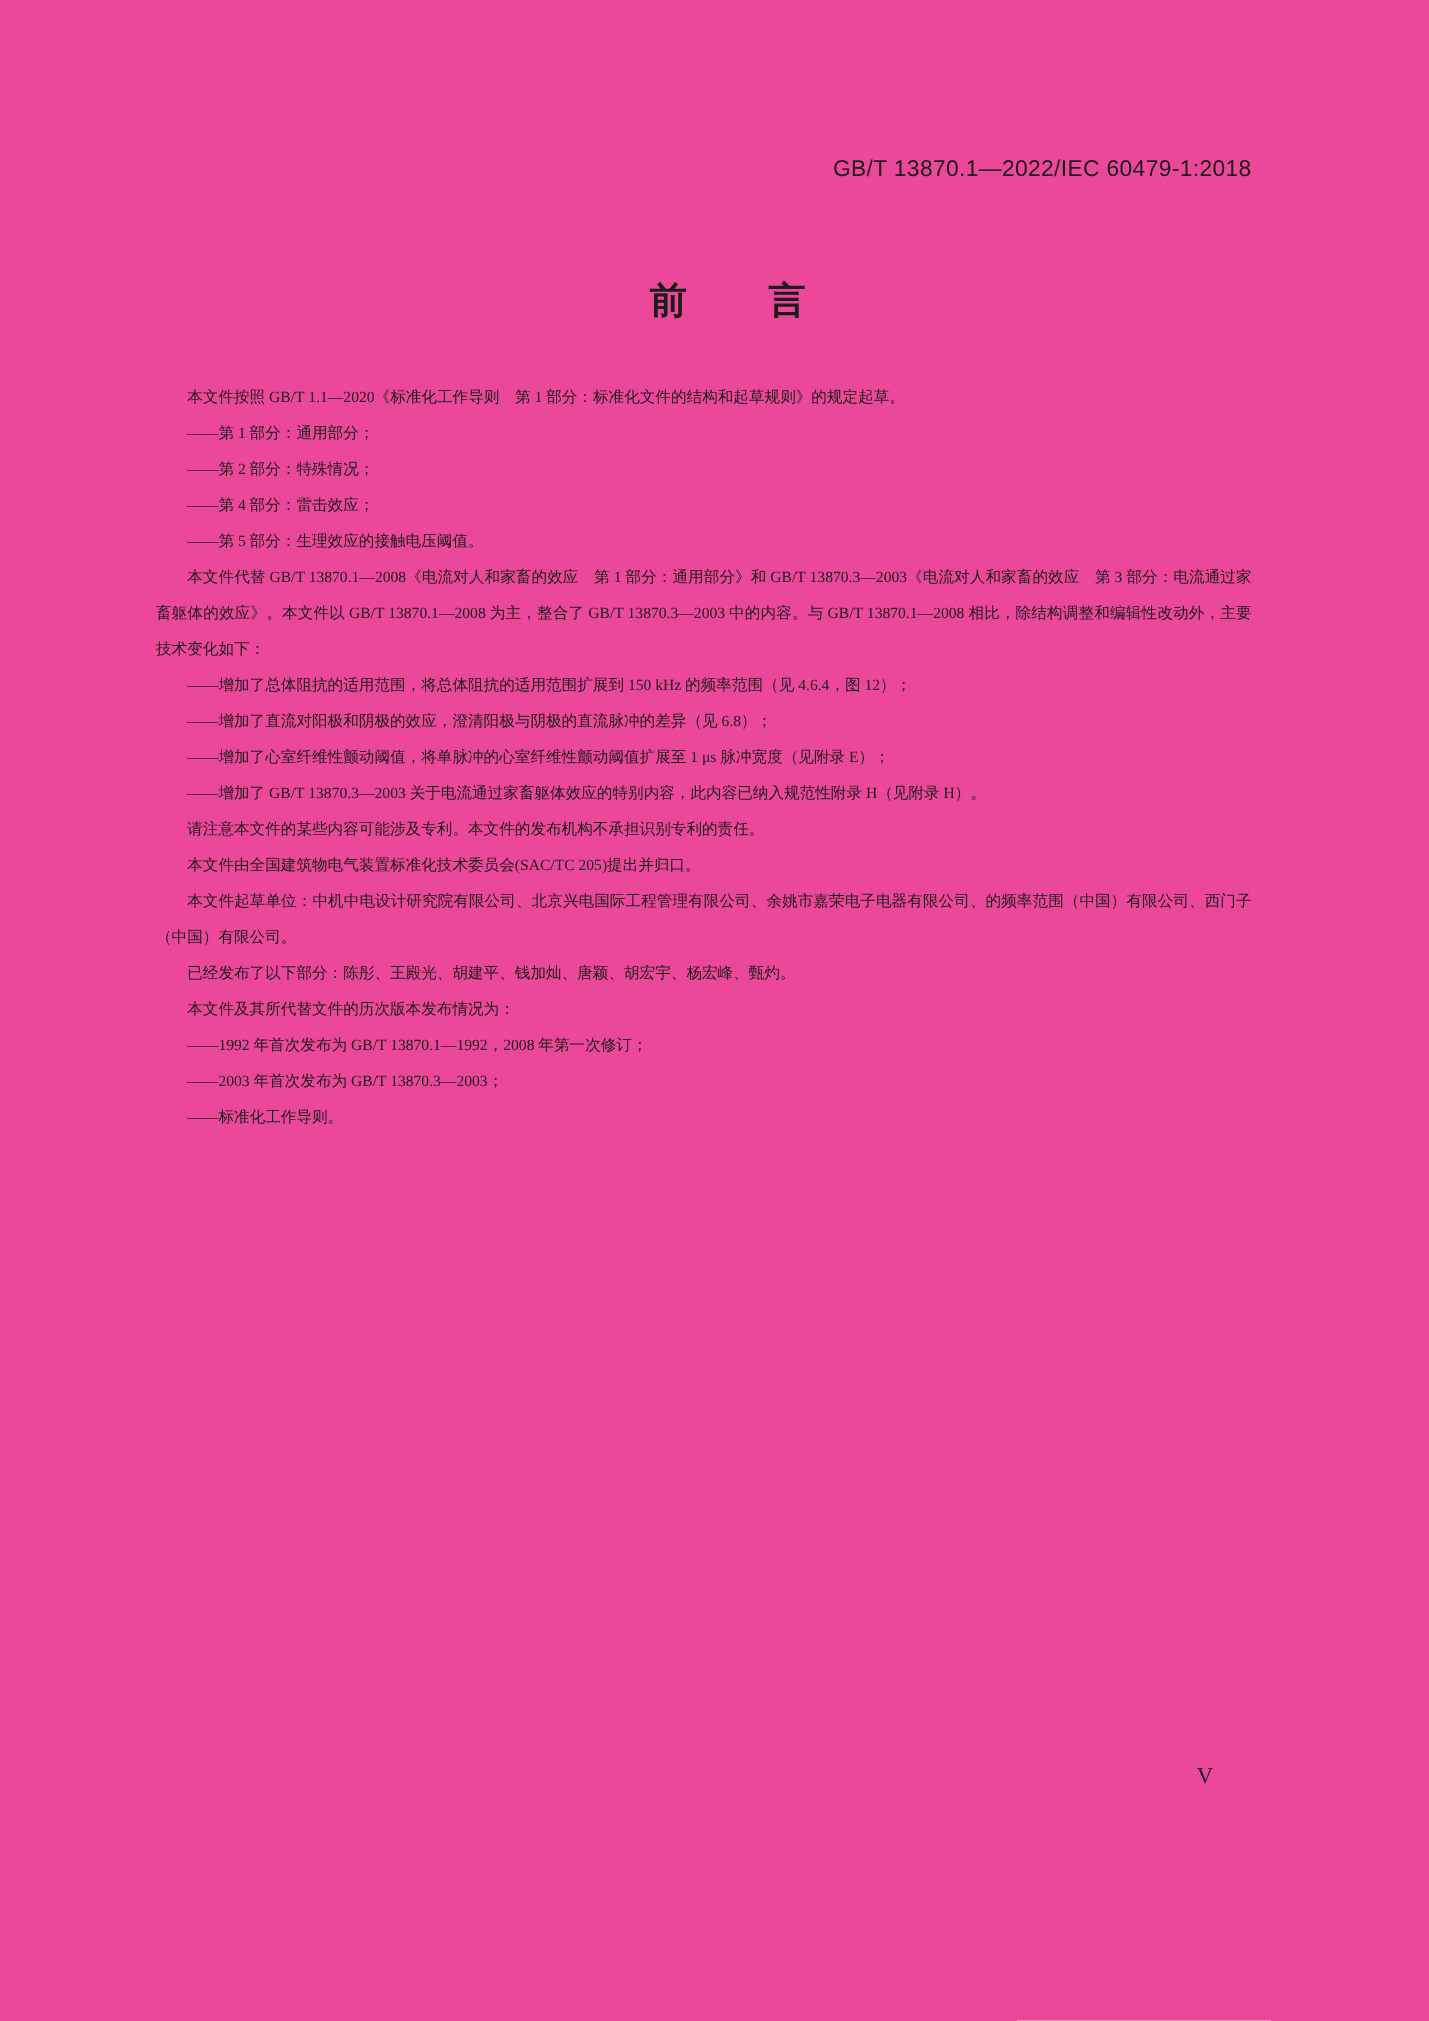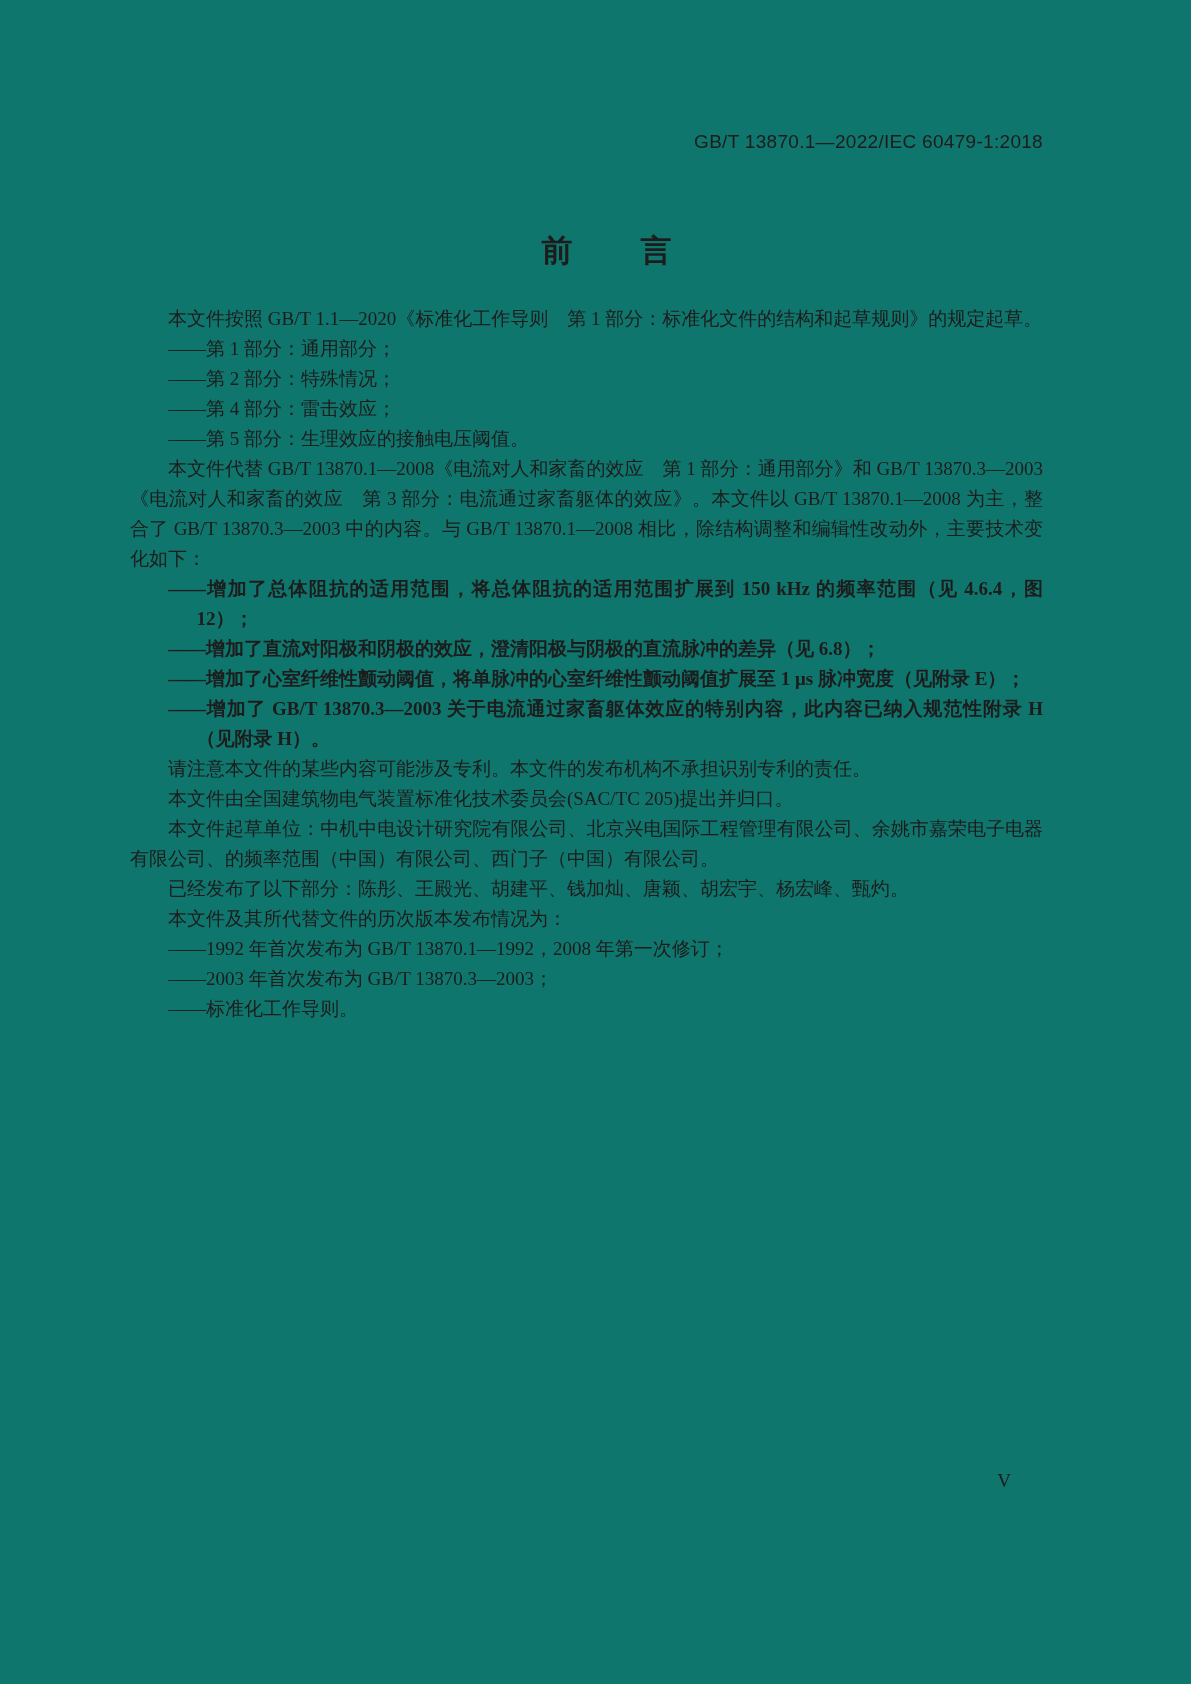--- a/index.html
+++ b/index.html
@@ -1,21 +1,21 @@
 <!DOCTYPE html>
 <html><head>
 <meta charset="utf-8">
 <style>
   * { box-sizing: border-box; }
   html, body { margin: 0; padding: 0; background: #ffffff; }
   .page {
     position: relative;
     width: 1191px;
     height: 1684px;
-    background: #0f766e;
+    background: #ec4899;
     overflow: hidden;
     color: #1c1c1c;
     font-family: "Liberation Serif", "DejaVu Serif", serif;
   }
   .doc-header {
     position: absolute;
     top: 131px;
     right: 148px;
     font-family: "Liberation Sans", "DejaVu Sans", sans-serif;
     font-size: 19px;
@@ -29,31 +29,31 @@
     width: 100%;
     margin: 12px;
     text-align: center;
     font-family: "Liberation Sans", "DejaVu Sans", sans-serif;
     font-weight: 700;
     font-size: 31px;
     letter-spacing: 2px;
   }
   .content {
     position: absolute;
-    top: 304px;
+    top: 316px;
     left: 130px;
     width: 913px;
-    font-size: 19px;
+    font-size: 13px;
     line-height: 30px;
     text-align: justify;
   }
   .content p { margin: 0; }
   .para { text-indent: 2em; }
   .item { padding-left: 2em; }
-  .item-hang { padding-left: 3.5em; text-indent: -1.5em; font-weight: bold; }
+  .item-hang { padding-left: 3.5em; text-indent: -1.5em; }
   .page-num {
     position: absolute;
     right: 180px;
     bottom: 192px;
     font-size: 19px;
   }
 </style>
 </head>
 <body>
 

